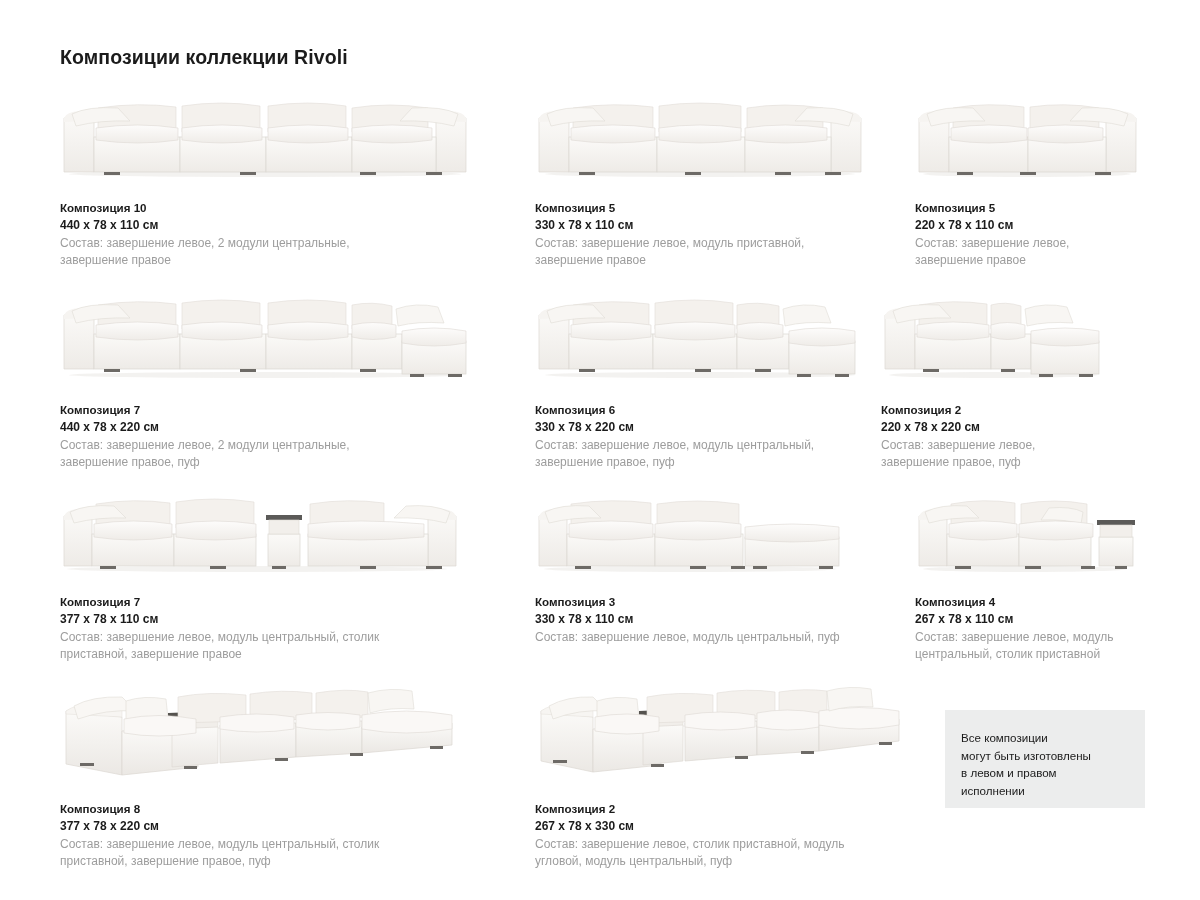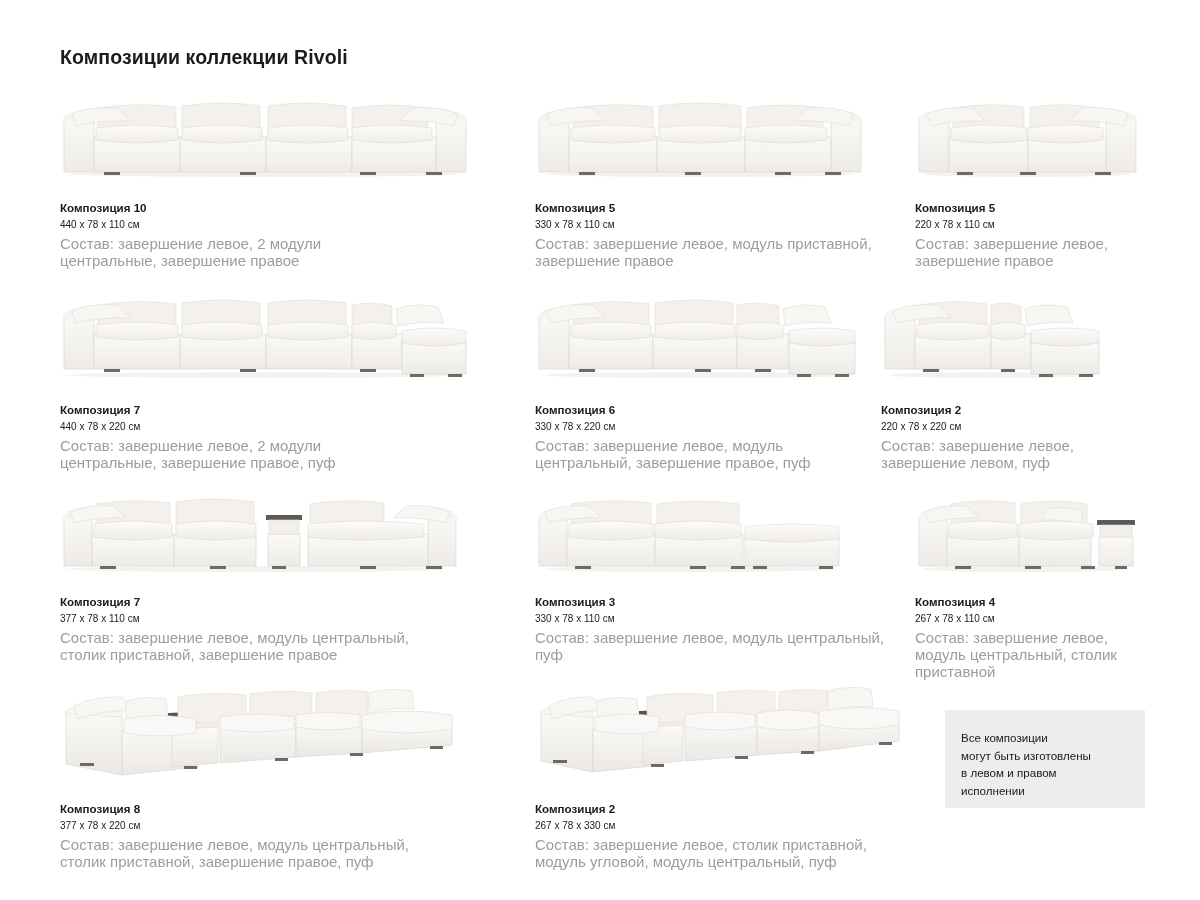--- a/index.html
+++ b/index.html
@@ -43,28 +43,28 @@
 
   .caption { margin-top: 0; }
   .cap-name {
     font-size: 11.6px;
     font-weight: 700;
     color: #1b1b1b;
     line-height: 16.5px;
     white-space: nowrap;
   }
   .cap-dims {
-    font-size: 10px;
-    font-weight: 400;
+    font-size: 12px;
+    font-weight: 700;
     color: #1b1b1b;
     line-height: 16.5px;
     white-space: nowrap;
   }
   .cap-desc {
-    font-size: 15px;
+    font-size: 12px;
     font-weight: 400;
     color: #9d9d9d;
     line-height: 17px;
     margin-top: 2px;
   }
 
   
   #note-box {
     position: absolute;
     left: 945px; top: 710px;
@@ -297,21 +297,21 @@
             <path d="M144,24 Q164,17 186,22 L192,38 Q166,36 146,41 Z" fill="#f8f6f3" stroke="#dfdbd5" stroke-width="0.6"></path>
             <rect x="42" y="84" width="16" height="3" fill="#6d6a66"></rect>
             <rect x="120" y="84" width="14" height="3" fill="#6d6a66"></rect>
             <rect x="158" y="89" width="14" height="3" fill="#6d6a66"></rect>
             <rect x="198" y="89" width="14" height="3" fill="#6d6a66"></rect>
           </svg>
         </div>
         <div class="caption" style="margin-top:22px;">
           <div class="cap-name">Композиция 2</div>
           <div class="cap-dims">220 x 78 x 220 см</div>
-          <div class="cap-desc" style="max-width:215px;">Состав: завершение левое, завершение левом, пуф</div>
+          <div class="cap-desc" style="max-width:215px;">Состав: завершение левое, завершение правое, пуф</div>
         </div>
       </div>
     </div>
 
     <div class="row" style="height:197px;">
 
       <div class="cell" style="left:0px; top:0px; width:420px;">
         <div class="fig">
           <svg width="400" height="92" viewBox="0 0 400 92">
             <ellipse cx="197" cy="87" rx="190" ry="3" fill="#e9e7e4" opacity="0.55"></ellipse>

